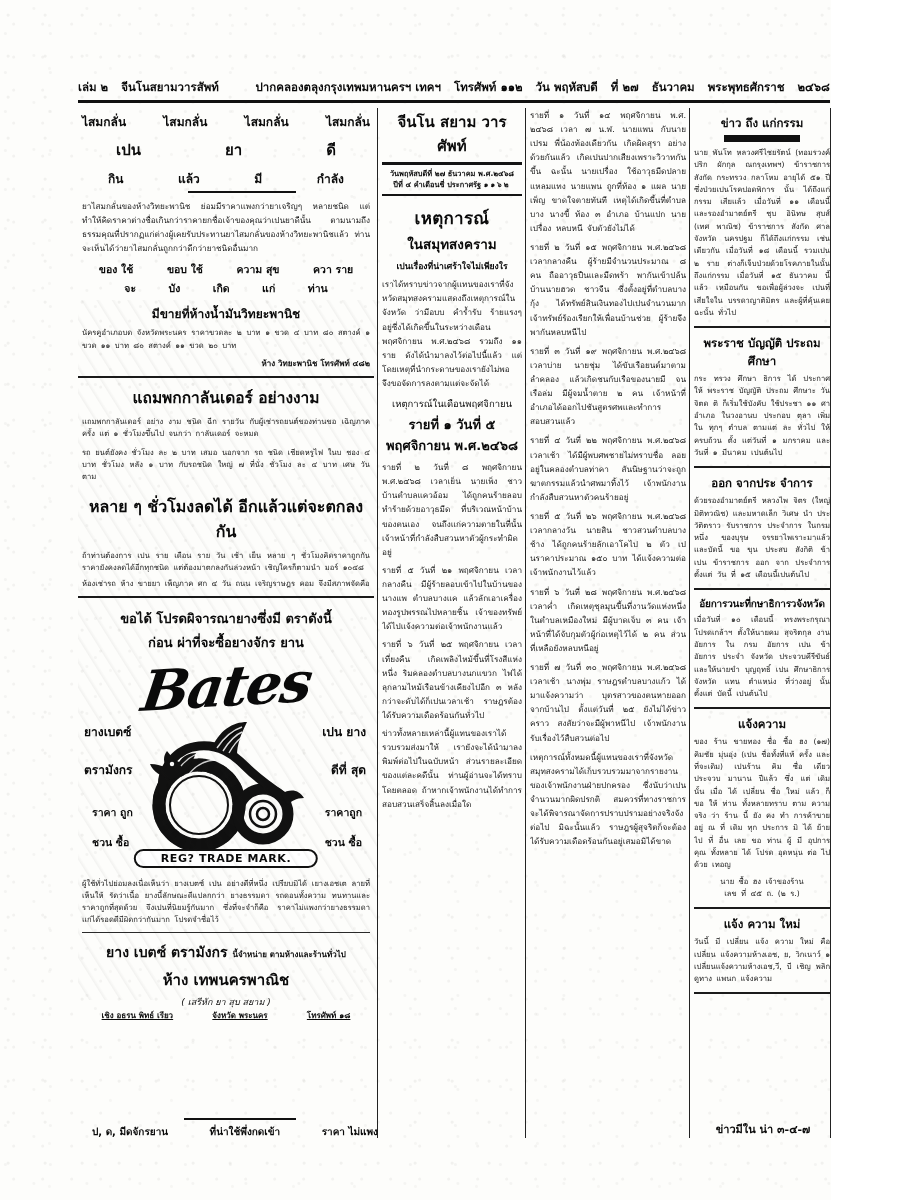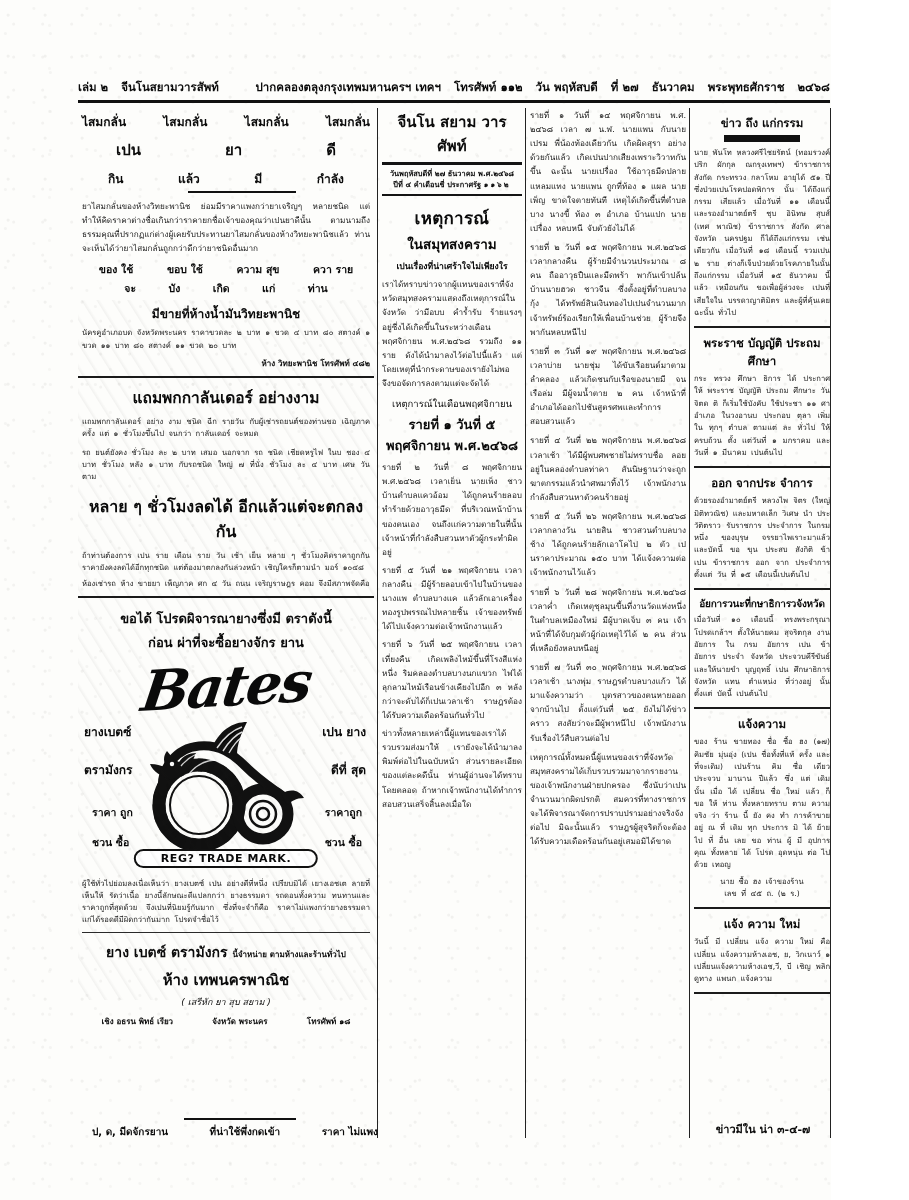--- a/index.html
+++ b/index.html
@@ -210,21 +210,21 @@
   .ad-brand-line {
     text-align: center; font-size: 14px; font-weight: 700; margin-top: 8px;
   }
   .ad-brand-line .small { font-size: 8px; font-weight: 700; }
   .ad-firm {
     text-align: center; font-size: 15px; font-weight: 700; margin-top: 5px;
   }
   .ad-firm-sub { text-align: center; font-size: 9px; margin-top: 3px; font-style: italic; }
   .ad-firm-foot {
     display: flex; justify-content: space-around;
-    font-size: 8px; font-weight: 700; margin-top: 6px;
+    font-size: 8px; font-weight: 700;  text-decoration: underline;
   }
 
   
   #footer-left {
     position: absolute;
     left: 92px; top: 1124px;
     width: 286px;
     display: flex;
     justify-content: space-between;
     font-size: 10px;

